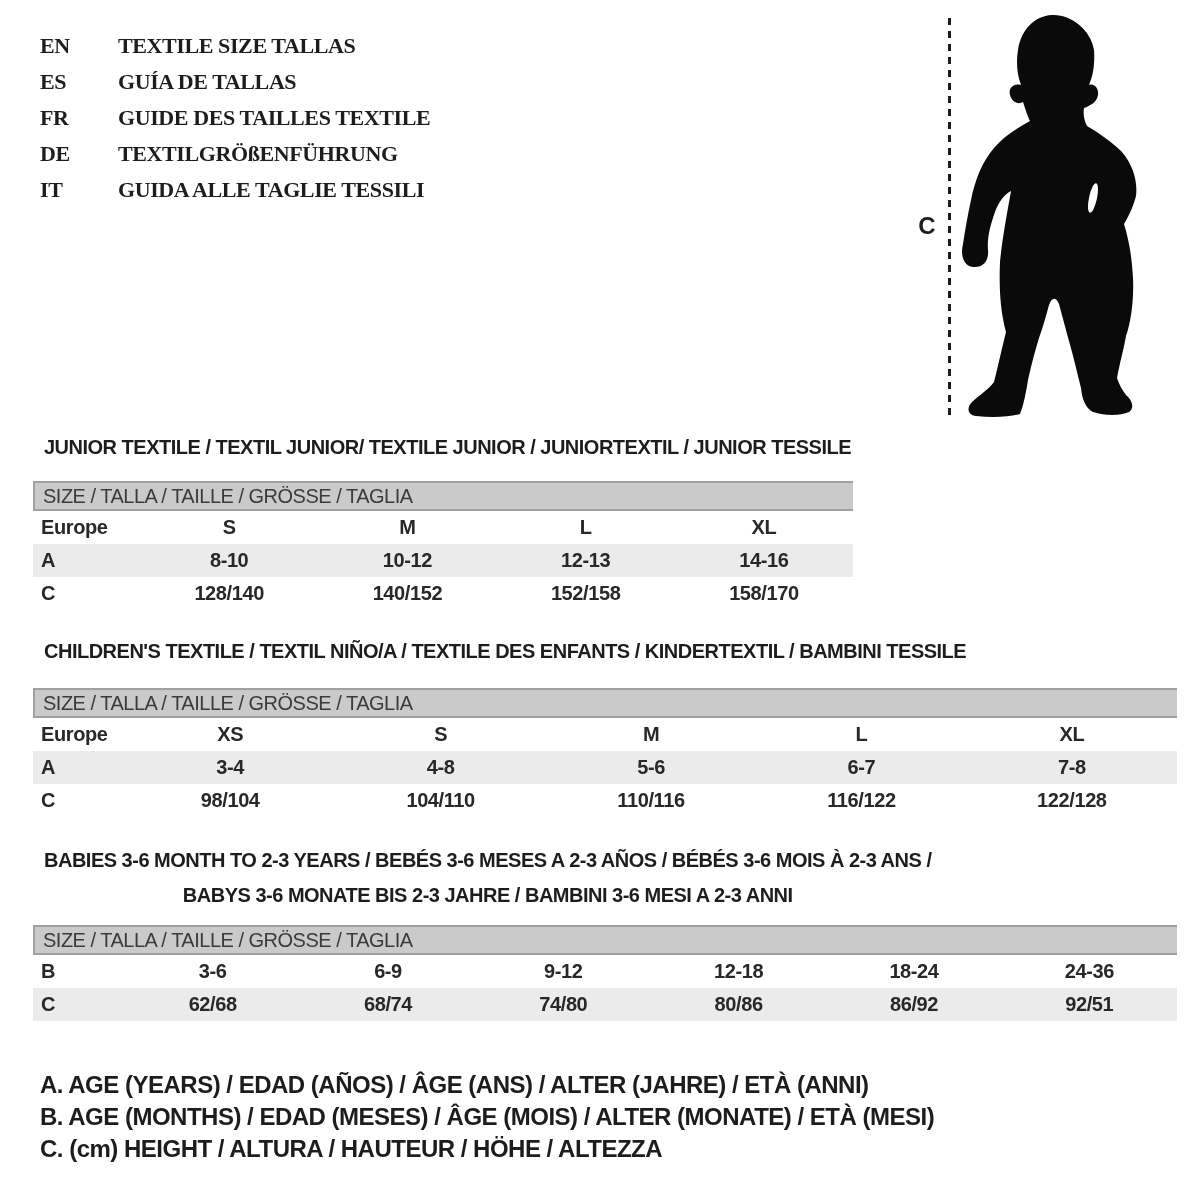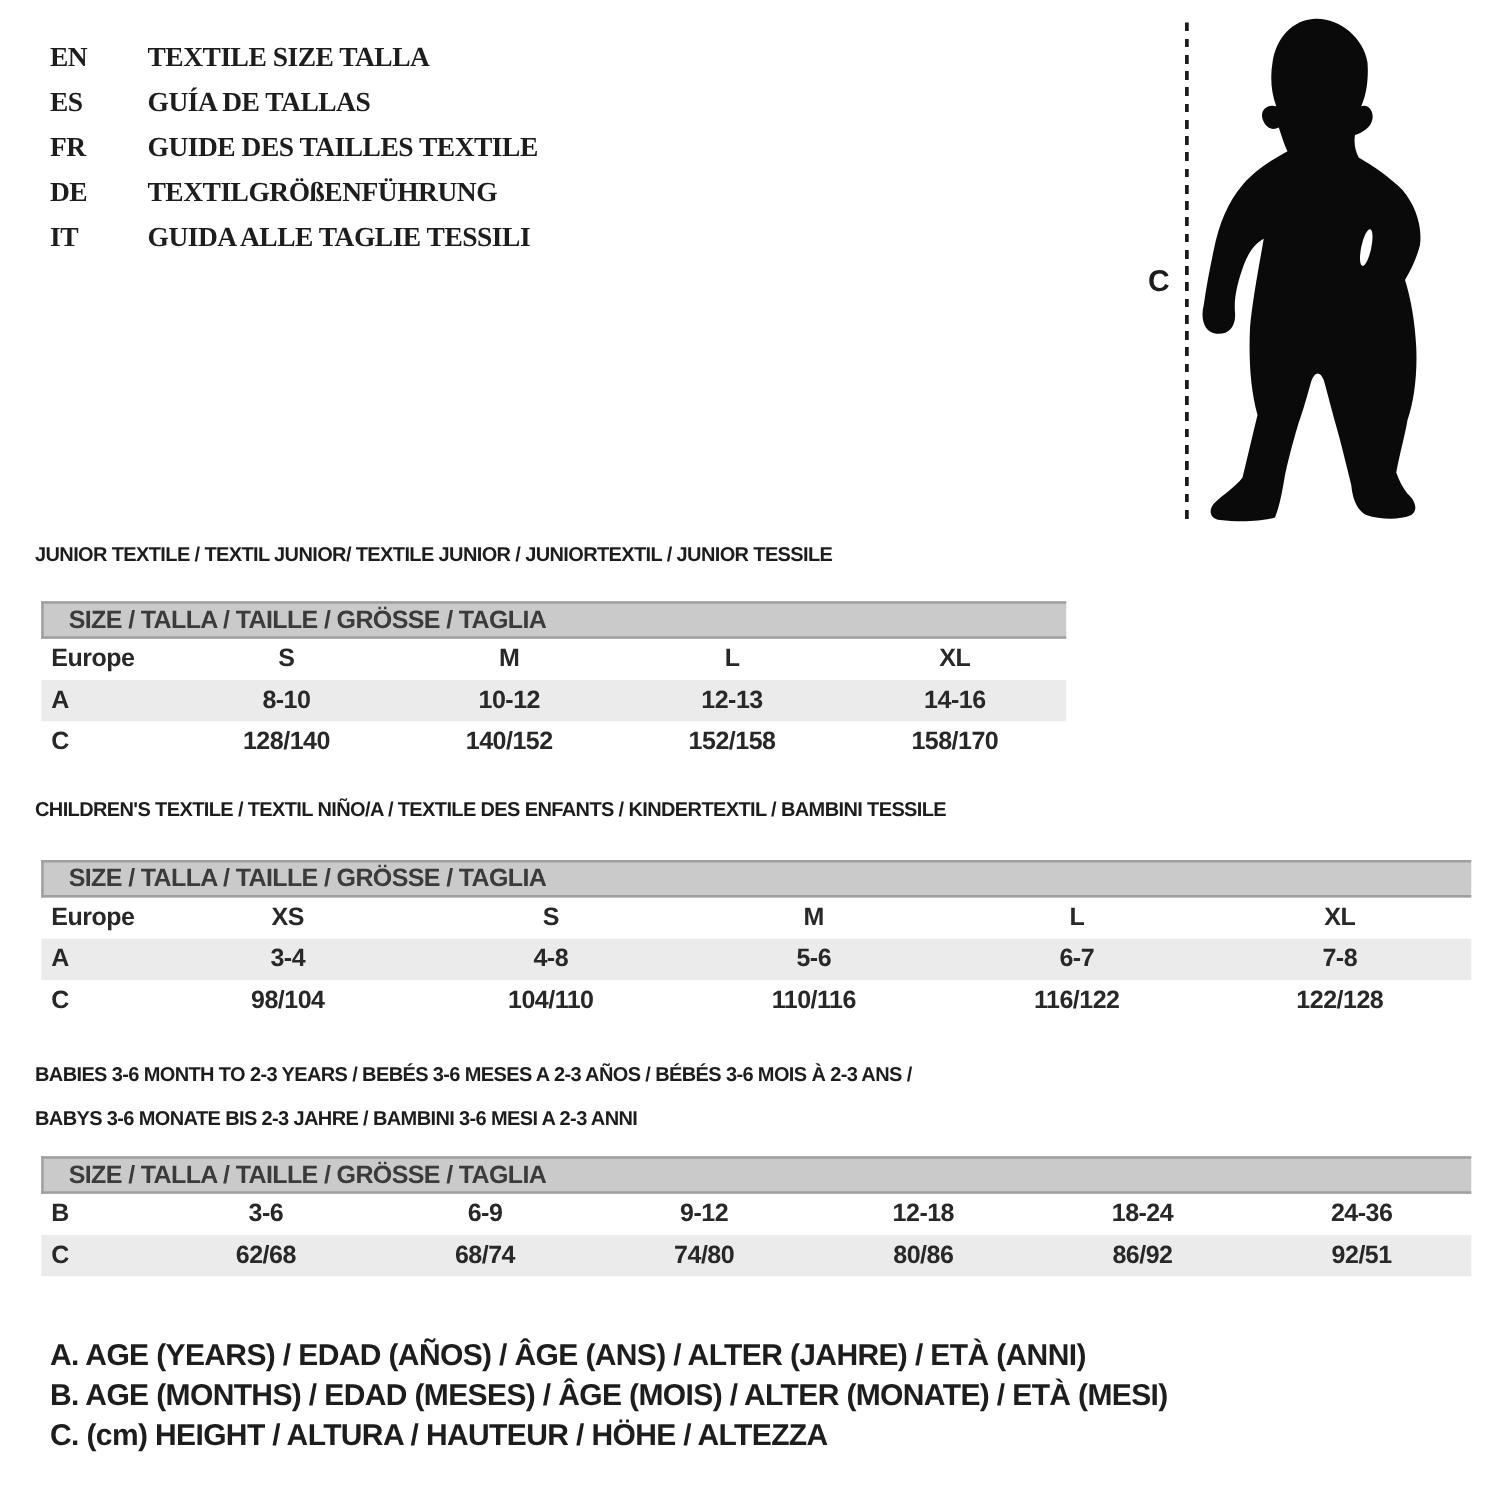--- a/index.html
+++ b/index.html
@@ -19,30 +19,30 @@
   
   .measure-line {
     left:948px; top:18px; width:3px; height:398px;
     background:repeating-linear-gradient(to bottom,#1c1c1c 0 7px,transparent 7px 13px);
   }
   .height-label { left:910px; top:212px; width:34px; text-align:center;
                   font-weight:bold; font-size:24px; }
   .silhouette { left:940px; top:0; }
 
   
-  .section-heading { left:28px; font-weight:bold; font-size:16px;
-                     letter-spacing:-0.5px; white-space:nowrap; }
+  .section-heading { left:44px; font-weight:bold; font-size:20px;
+                     letter-spacing:-0.5px; white-space:nowrap;text-align:center; }
   .two-line { line-height:35px; }
 
   
   .size-table { left:33px; }
   .size-bar {
     height:26px; line-height:26px; background:#cacaca;
     border-top:2px solid #a0a0a0; border-bottom:2px solid #a0a0a0; border-left:2px solid #a0a0a0;
-    padding-left:20px; font-weight:bold; font-size:20px; color:#3b3b3b;
+    padding-left:8px; font-weight:normal; font-size:20px; color:#3b3b3b;
     letter-spacing:-0.5px;
   }
   .trow { display:flex; height:33px; align-items:center;
           font-weight:bold; font-size:20px; color:#282828; letter-spacing:-0.4px; }
   .trow.alt { background:#ebebeb; }
   .tlabel { flex:0 0 auto; padding-left:8px; box-sizing:border-box; }
   .t4 .tlabel { width:107px; }
   .t5 .tlabel { width:92px; }
   .t6 .tlabel { width:92px; }
   .tcell { flex:1 1 0; text-align:center; }
@@ -50,21 +50,21 @@
   
   .footnotes { left:40px; top:1069px; line-height:32px;
                font-weight:bold; font-size:24px; letter-spacing:-0.5px; }
 </style>
 </head>
 <body>
 
 <div class="abs lang-block">
   <div class="lang-row">
     <span class="lang-code">EN</span>
-    <span>TEXTILE SIZE TALLA</span>
+    <span>TEXTILE SIZE TALLAS</span>
   </div>
   <div class="lang-row">
     <span class="lang-code">ES</span>
     <span>GUÍA DE TALLAS</span>
   </div>
   <div class="lang-row">
     <span class="lang-code">FR</span>
     <span>GUIDE DES TAILLES TEXTILE</span>
   </div>
   <div class="lang-row">

